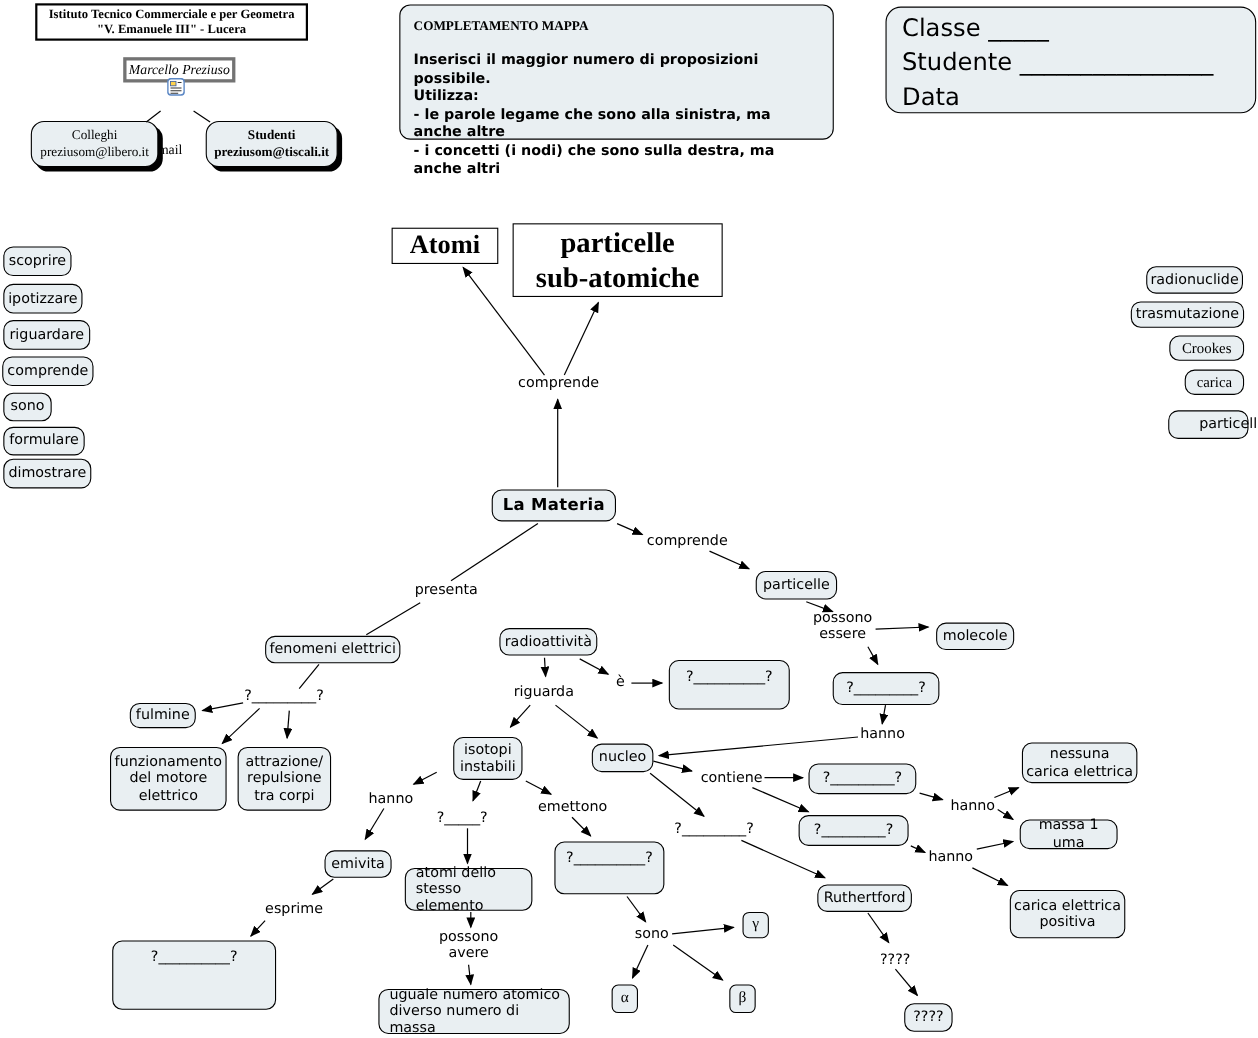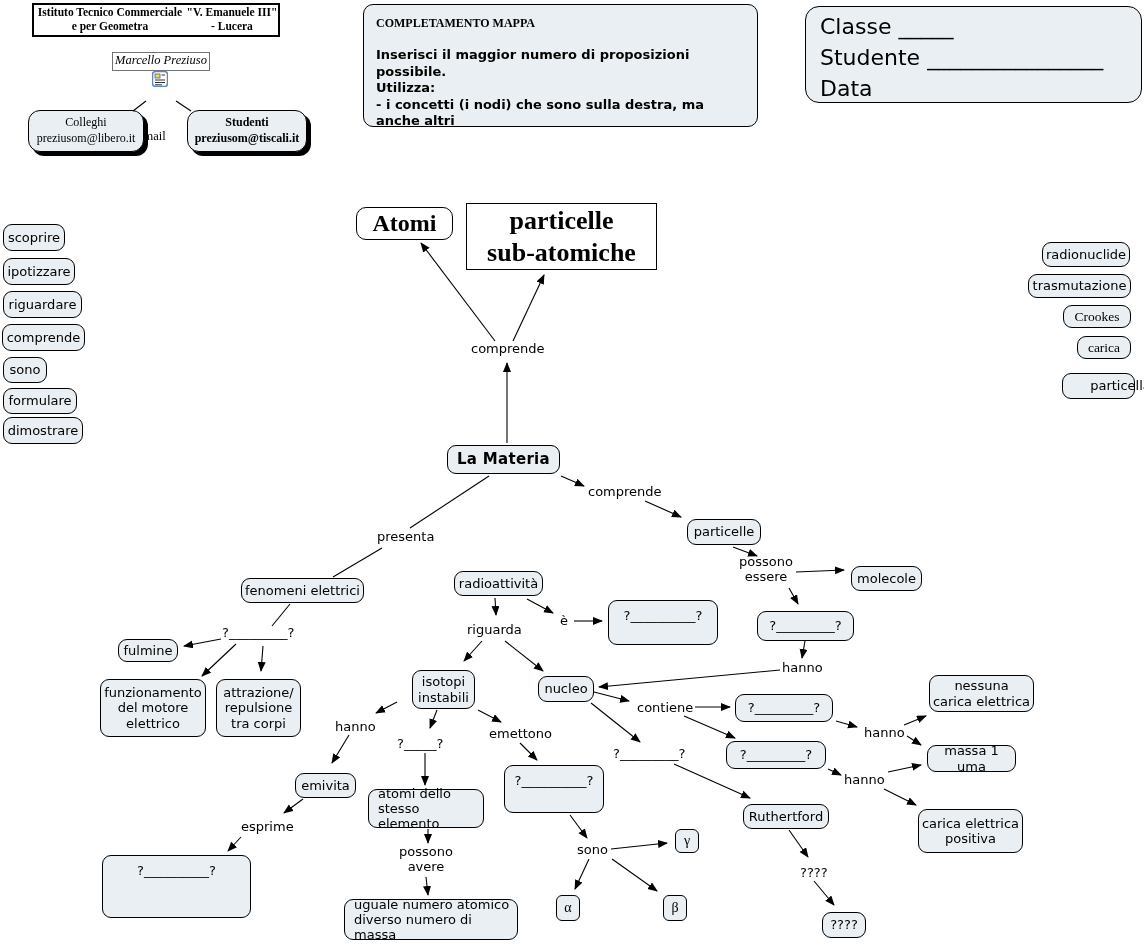--- a/index.html
+++ b/index.html
@@ -1,23 +1,23 @@
 <!DOCTYPE html>
 <html><head>
 <meta charset="utf-8">
 <style>
   html,body{margin:0;padding:0;background:#fff;}
   #canvas{position:relative;width:1144px;height:944px;background:#fff;overflow:hidden;
           font-family:"DejaVu Sans",sans-serif;color:#000;}
   
   .institute{position:absolute;left:32px;top:3px;width:244px;height:30px;border:2px solid #000;
-             background:#fff;display:flex;justify-content:center;
+             background:#fff;display:flex;flex-direction:column;justify-content:center;
              text-align:center;font:bold 11.5px "Liberation Serif",serif;line-height:1.25;}
-  .author{position:absolute;left:112px;top:52px;width:96px;height:17px;border:1px solid #737373;
-          background:#fff;display:flex;justify-content:center;
+  .author{position:absolute;left:112px;top:52px;width:96px;height:17px;border:3px solid #737373;
+          background:#fff;display:flex;align-items:center;justify-content:center;
           font:italic 12.5px "Liberation Serif",serif;}
   .email-icon{position:absolute;left:152px;top:71px;width:16px;height:16px;}
   .email-label{position:absolute;left:138px;top:91px;font:12.5px "Liberation Serif",serif;margin-top:38px;}
   .contact{position:absolute;width:114px;height:40px;background:#e9eff2;border:1px solid #000;
            border-radius:12px;box-shadow:4px 4px 0 #000;display:flex;flex-direction:column;
            justify-content:center;text-align:center;font:12px "Liberation Serif",serif;line-height:1.3;}
   .instructions{position:absolute;left:363px;top:4px;width:395px;height:123px;background:#e9eff2;
                 border:1px solid #000;border-radius:10px;box-sizing:border-box;padding:11px 12px;
                 font:bold 13px "DejaVu Sans",sans-serif;line-height:1.27;}
   .instructions .ititle{margin-bottom:16px;font-size:12px;font-family:Liberation Serif, serif;}
@@ -69,20 +69,21 @@
   </div>
   <div class="contact" style="left:187px;top:110px;width:118px;font-weight:bold;">
     <div>Studenti</div>
     <div>preziusom@tiscali.it</div>
   </div>
 
   <div class="instructions">
     <div class="ititle">COMPLETAMENTO MAPPA</div>
     <div>Inserisci il maggior numero di proposizioni possibile.</div>
     <div>Utilizza:</div>
+    <div>- le parole legame che sono alla sinistra, ma anche altre</div>
     <div>- i concetti (i nodi) che sono sulla destra, ma anche altri</div>
   </div>
 
   <div class="form-box">
     <div>Classe _____</div>
     <div>Studente ________________</div>
     <div>Data</div>
   </div>
 
   <svg id="edges" width="1144" height="944">
@@ -175,21 +176,21 @@
       </div>
       <div class="node serif" style="left: 1063px; top: 305px; width: 68px; height: 23px;">
         <span>Crookes</span>
       </div>
       <div class="node serif" style="left: 1077px; top: 336px; width: 54px; height: 23px;">
         <span>carica</span>
       </div>
       <div class="node" style="left: 1062px; top: 373px; width: 73px; height: 26px; padding-left: 44px;">
         <span>particella</span>
       </div>
-      <div class="node rect24" style="left: 356px; top: 207px; width: 97px; height: 33px; border-radius: 10px;">
+      <div class="node rect24" style="left: 356px; top: 207px; width: 97px; height: 33px;">
         <span>Atomi</span>
       </div>
       <div class="node rect26" style="left: 466px; top: 203px; width: 191px; height: 67px;">
         <span>particelle</span>
         <span>sub-atomiche</span>
       </div>
       <div class="node bold15" style="left: 447px; top: 445px; width: 113px; height: 29px;">
         <span>La Materia</span>
       </div>
       <div class="node" style="left: 687px; top: 519px; width: 74px; height: 26px;">

